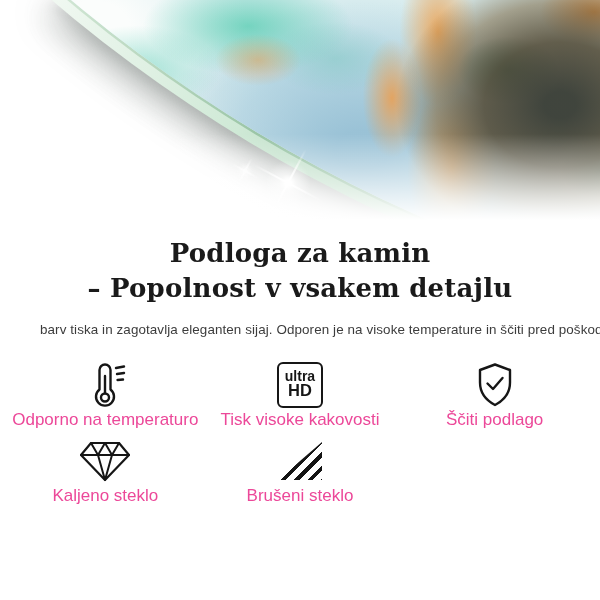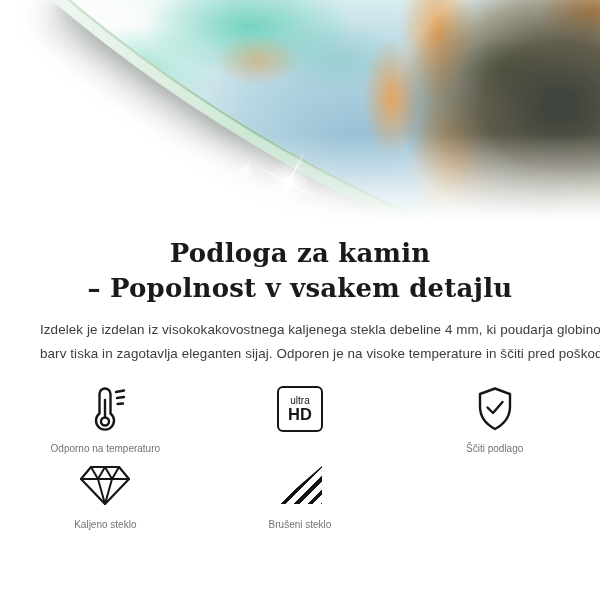--- a/index.html
+++ b/index.html
@@ -80,28 +80,28 @@
   }
   .desc .line{white-space:nowrap;}
 
   
   .features{
     display:grid;grid-template-columns:repeat(3,1fr);row-gap:6px;
     margin-top:18px;padding:0 8px;
   }
   .feature{display:flex;flex-direction:column;align-items:center;}
   .ficon{height:50px;display:flex;align-items:center;justify-content:center;}
-  .flabel{margin-top:9px;font-size:10px;color:#737373;}
+  .flabel{font-size:17px;color:#ec4899;}
   .icon-stroke{stroke:#161616;fill:none;stroke-width:2.4;stroke-linecap:round;stroke-linejoin:round;}
   .uhd-box{
     width:42px;height:42px;border:2.5px solid #161616;border-radius:6px;
     display:flex;flex-direction:column;align-items:center;justify-content:center;
     color:#161616;
   }
-  .uhd-top{font-size:10px;font-weight:normal;line-height:11px;}
+  .uhd-top{font-size:14px;font-weight:bold;line-height:11px;}
   .uhd-bottom{font-size:16.5px;font-weight:bold;line-height:17px;text-align:center;}
   .bevel-shape{
     width:44px;height:38px;
     background:repeating-linear-gradient(135deg,#141414 0 4px,rgba(0,0,0,0) 4px 9.5px);
     clip-path:polygon(0% 100%,100% 0%,100% 100%);
   }
 </style>
 </head>
 <body>
 
@@ -121,21 +121,20 @@
         <div class="glow"></div>
       </div>
   </div>
 
   <h1 class="title">
     <div>Podloga za kamin</div>
     <div>– Popolnost v vsakem detajlu</div>
   </h1>
 
   <div class="desc">
-    <div class="line">Izdelek je izdelan iz visokokakovostnega kaljenega stekla debeline 4 mm, ki poudarja globino</div>
     <div class="line">barv tiska in zagotavlja eleganten sijaj. Odporen je na visoke temperature in ščiti pred poškodba-</div>
   </div>
 
   <div class="features">
 
     <div class="feature">
       <div class="ficon">
         <svg width="44" height="48" viewBox="0 0 44 48">
           <path class="icon-stroke" d="M22 3.5 a5.5 5.5 0 0 1 5.5 5.5 v19.5 a9 9 0 1 1 -11 0 V9 a5.5 5.5 0 0 1 5.5 -5.5 Z"></path>
           <line class="icon-stroke" x1="22" y1="15" x2="22" y2="32"></line>
@@ -148,20 +147,21 @@
       <div class="flabel">Odporno na temperaturo</div>
     </div>
 
     <div class="feature">
       <div class="ficon">
         <div class="uhd-box">
           <div class="uhd-top">ultra</div>
           <div class="uhd-bottom">HD</div>
         </div>
       </div>
+      <div class="flabel">Tisk visoke kakovosti</div>
     </div>
 
     <div class="feature">
       <div class="ficon">
         <svg width="44" height="48" viewBox="0 0 44 48">
           <path class="icon-stroke" d="M22 3.5 L37 9 V21.5 C37 32.5 30.5 39.5 22 44 C13.5 39.5 7 32.5 7 21.5 V9 Z"></path>
           <path class="icon-stroke" d="M14.5 22.5 L20 28 L29.5 17"></path>
         </svg>
       </div>
       <div class="flabel">Ščiti podlago</div>

